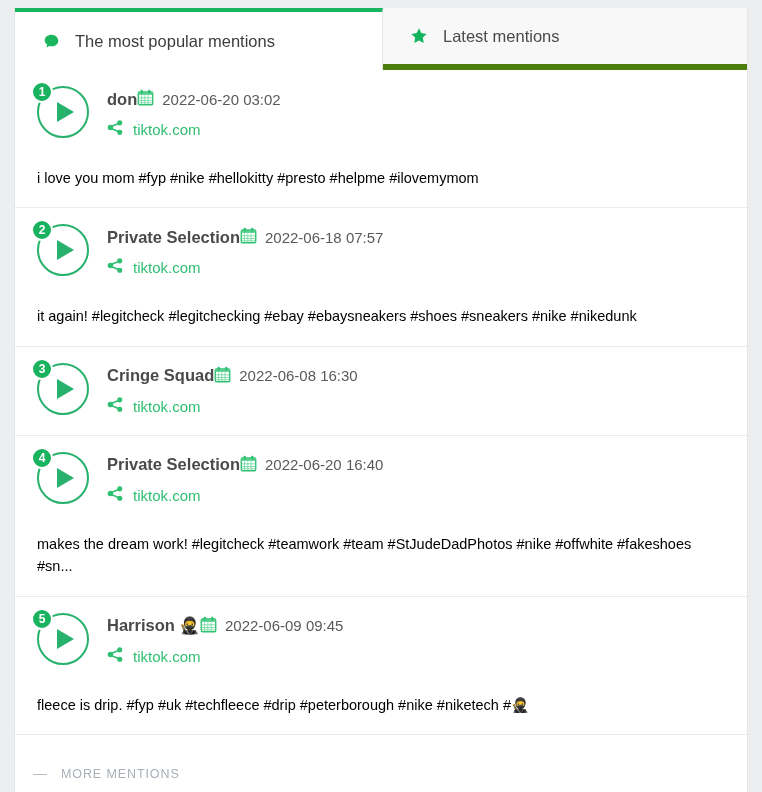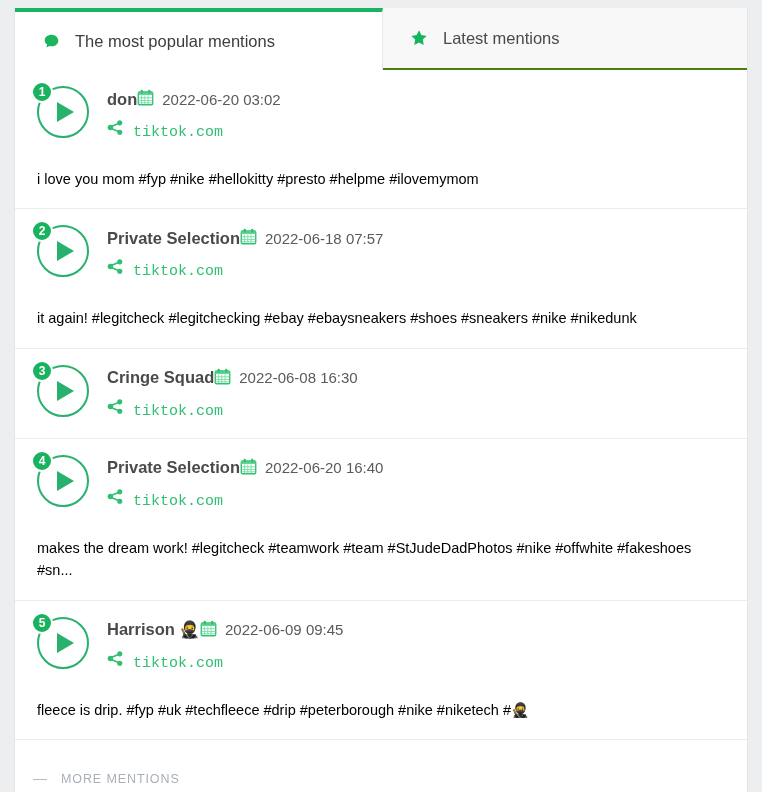--- a/index.html
+++ b/index.html
@@ -49,21 +49,21 @@
     width: 368px;
     background: #ffffff;
     border-top: 4px solid #18b560;
     border-right: 1px solid #e6e8ea;
     font-weight: 400;
     color: #3d3d3d;
   }
   .tab.inactive {
     flex: 1;
     background: #f8f8f9;
-    border-bottom: 2px solid #4d7c0f;
+    border-bottom: 6px solid #4d7c0f;
     color: #4a4a4a;
   }
   .tab-ico { display: inline-flex; align-items: center; justify-content: center; width: 20px; }
   .tab-ico svg { display: block; }
 
   
   .rows { background: #fff; }
   .row {
     padding: 16px 22px 18px 22px;
     border-bottom: 1px solid #e9ebed;
@@ -117,23 +117,22 @@
   }
   .date-wrap {
     display: flex;
     align-items: center;
     gap: 8px;
     font-size: 15px;
     color: #5a5a5a;
   }
   .meta-line2 {
     display: flex;
-    align-items: flex-end;
+    align-items: center;
     gap: 9px;
-    font-family: Liberation Mono, monospace;
   }
   .domain {
     font-size: 15px;
     color: #2fbf71;
     cursor: pointer;
   }
   .snippet {
     margin-top: 27px;
     font-size: 14.5px;
     line-height: 1.55;

